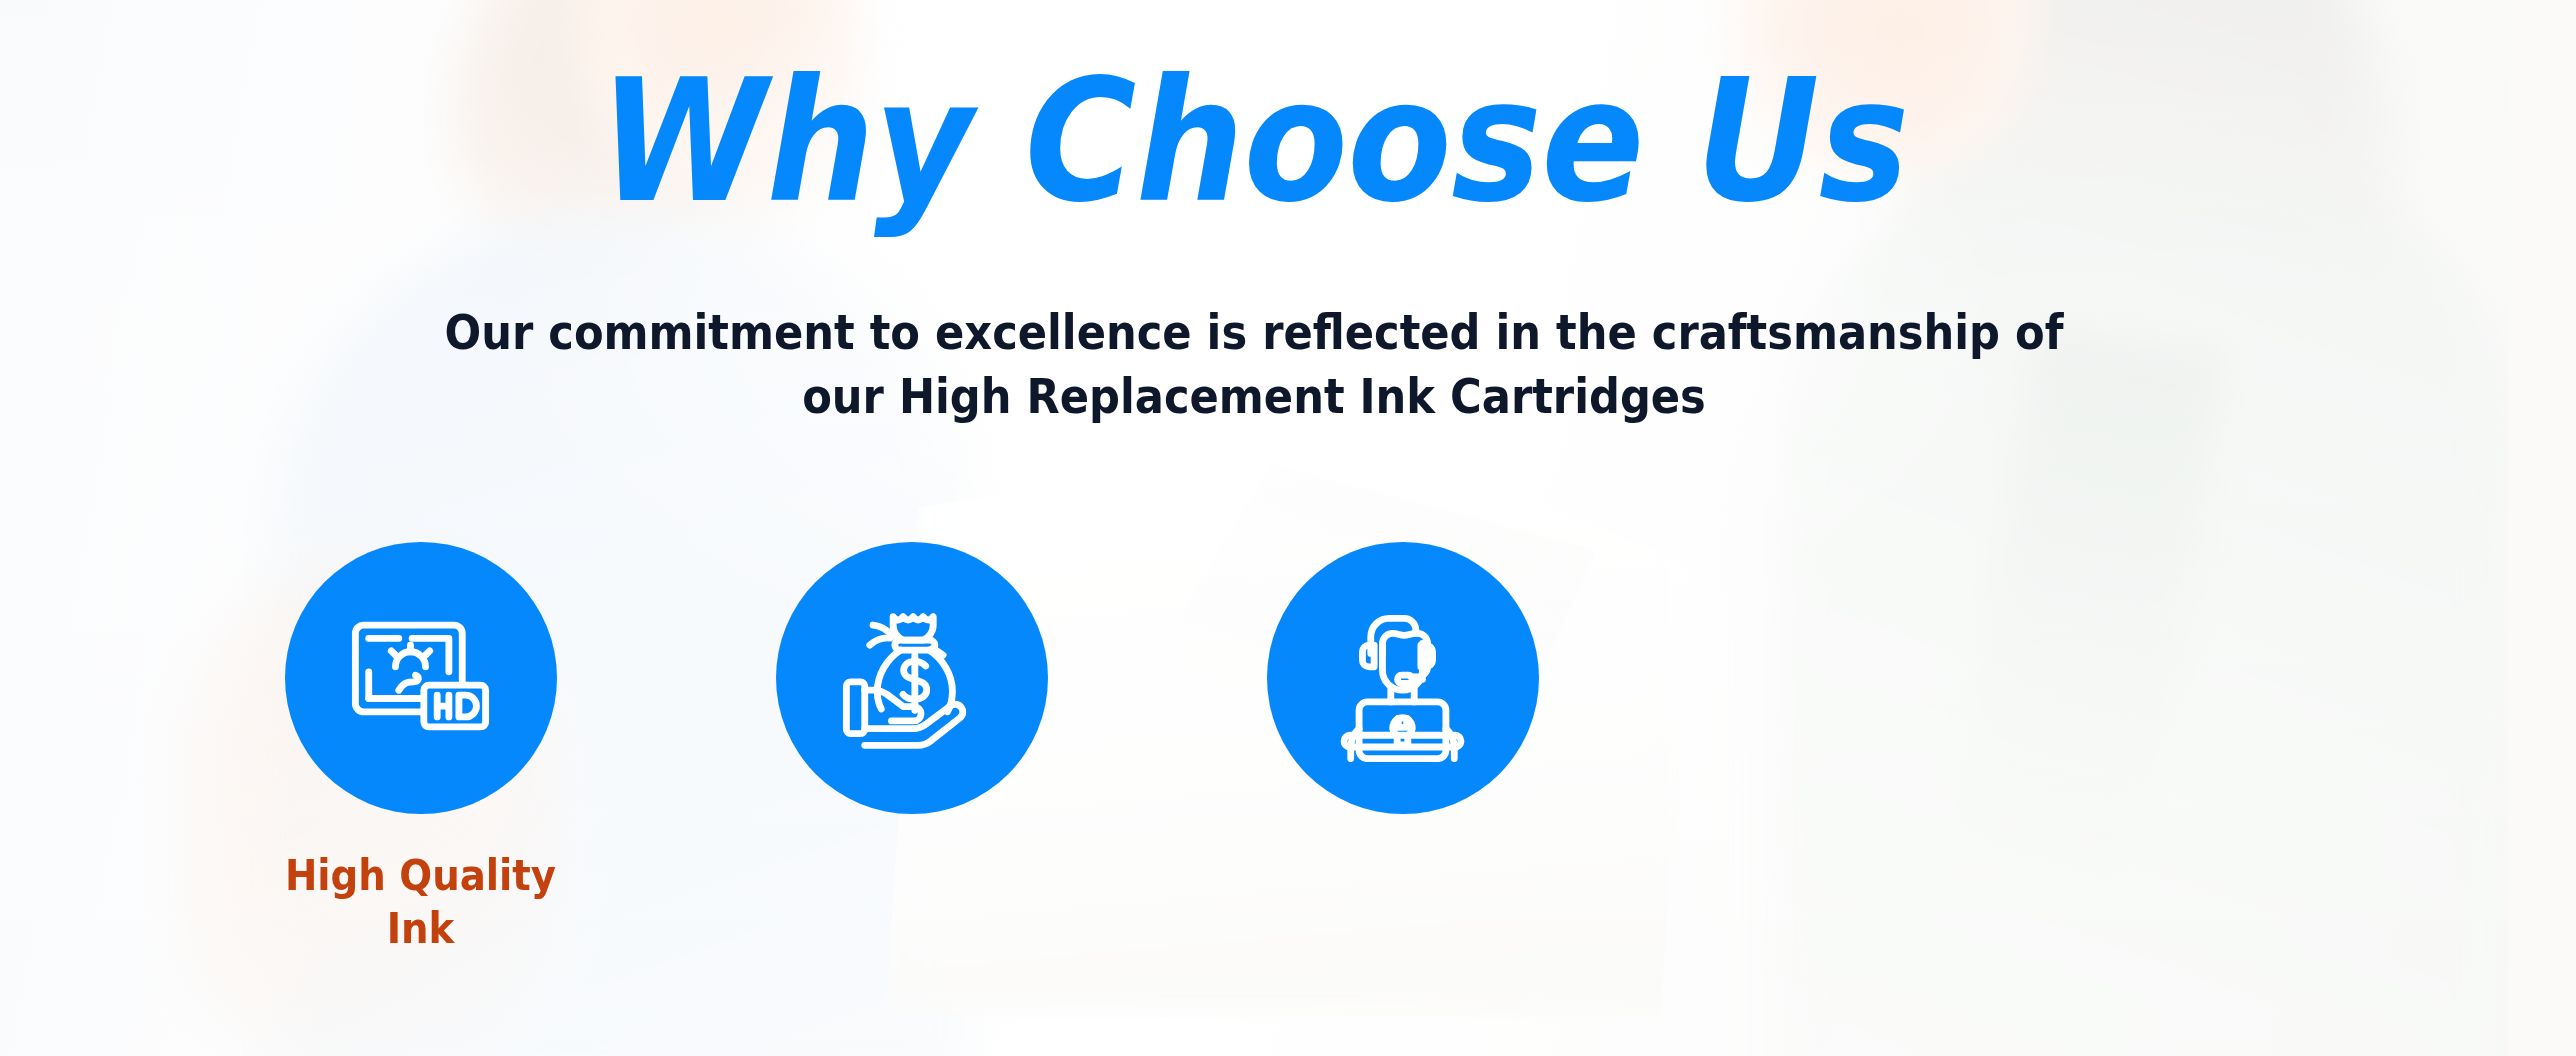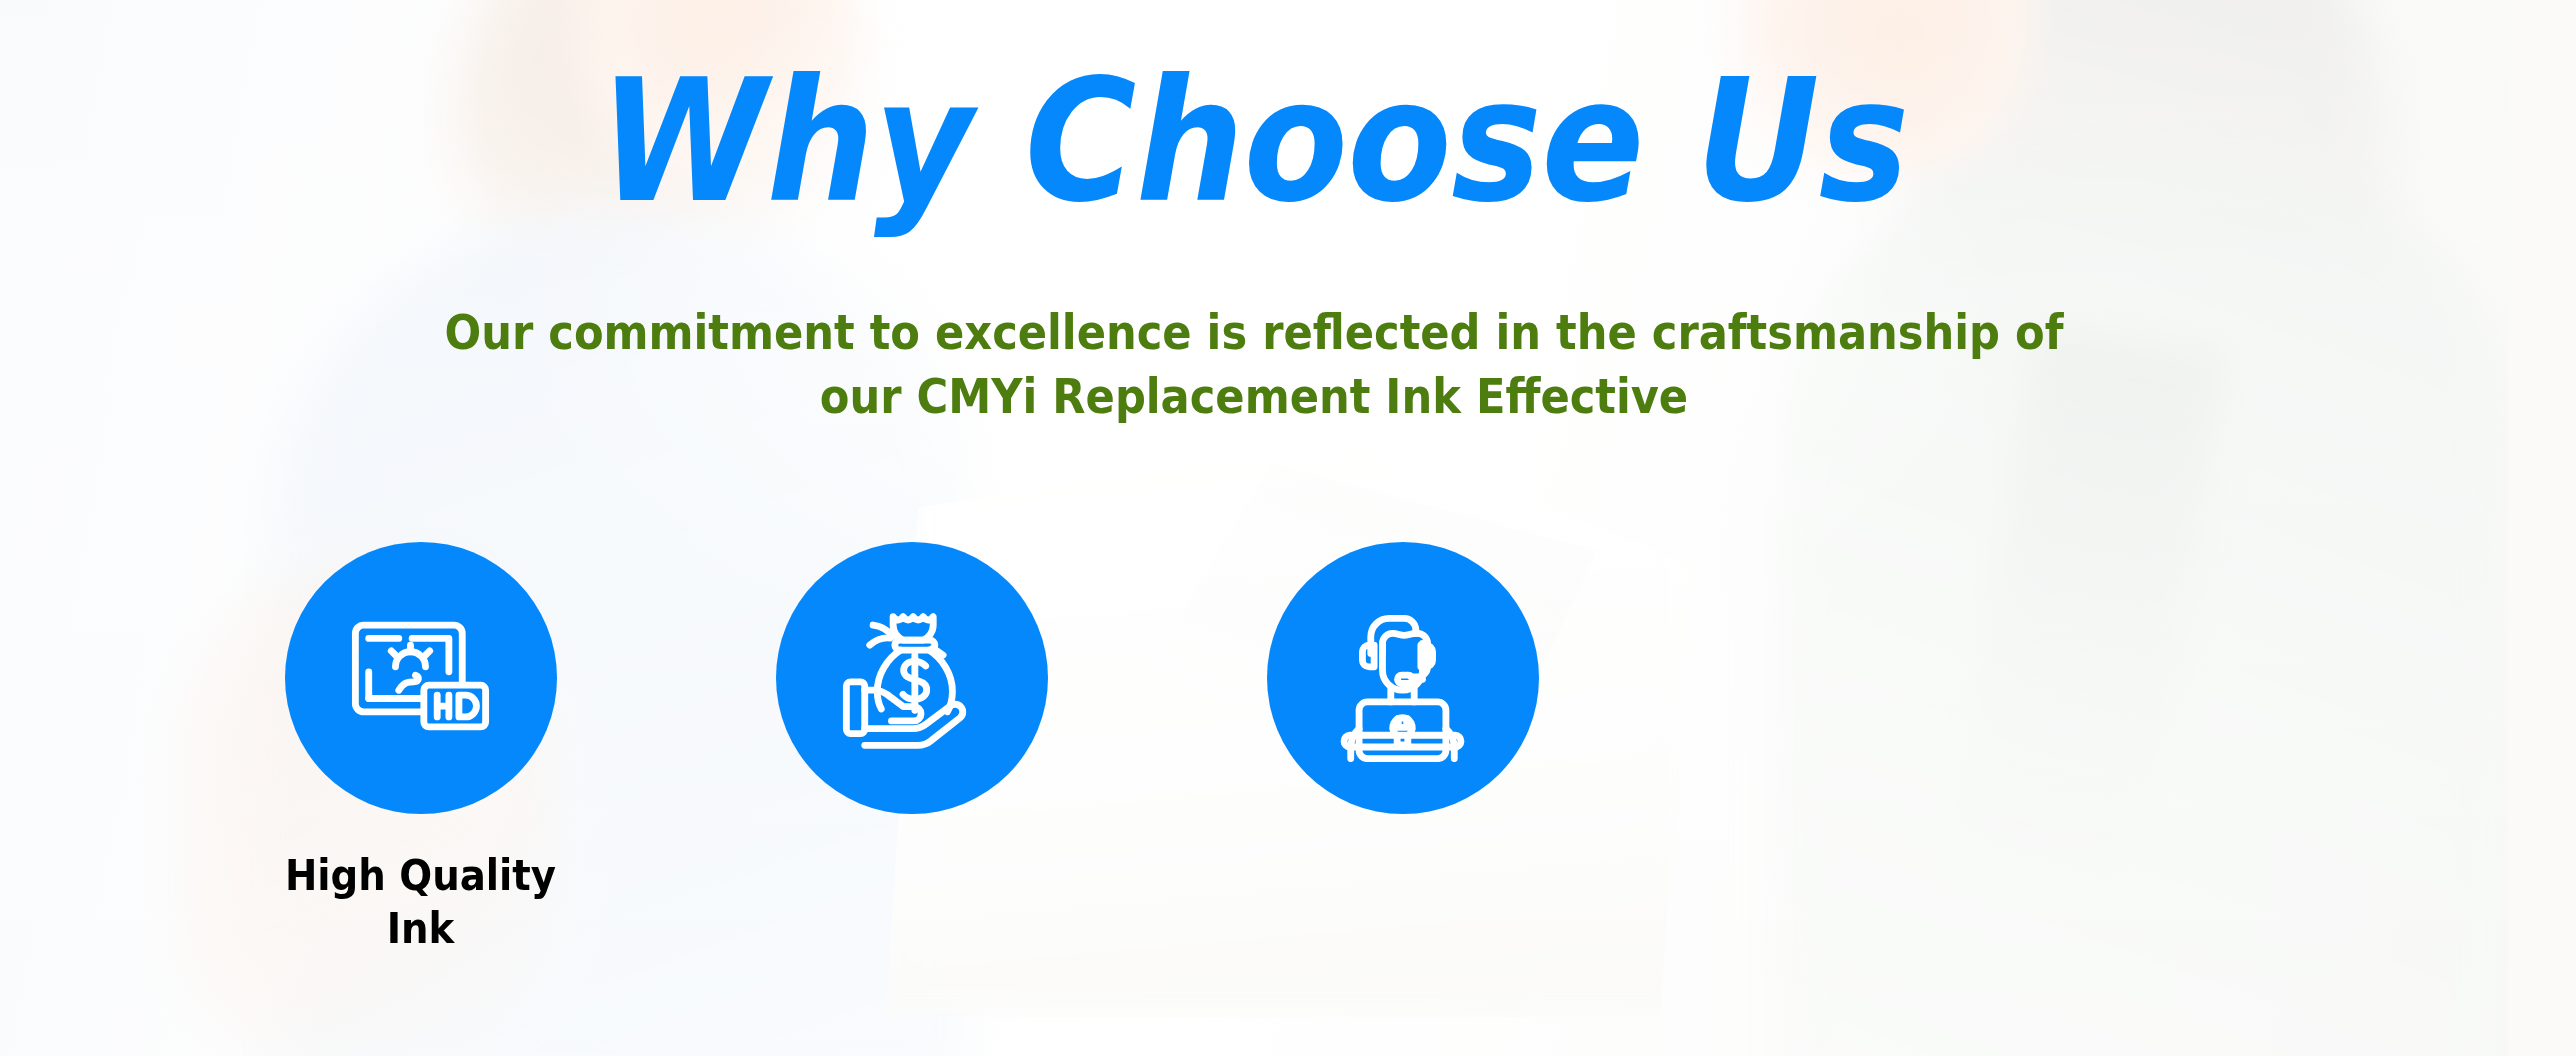--- a/index.html
+++ b/index.html
@@ -104,21 +104,21 @@
     white-space:nowrap;
   }
 
   .subtitle{
     position:absolute;left:50%;transform:translateX(-50%);
     top:301px;width:1867px;
     text-align:center;
     font-family:"DejaVu Sans Condensed","Liberation Sans Narrow","Liberation Sans",sans-serif;
     font-size:48px;line-height:1.33;
     font-weight:600;
-    color:#4d7c0f;
+    color:#0f172a;
   }
 
   .cards{
     position:absolute;left:0;right:0;top:542px;
     display:flex;
     justify-content:flex-start;
     padding-left:175px;
   }
   .card{
     width:491px;
@@ -131,21 +131,21 @@
     flex:0 0 auto;
   }
   .circle svg{width:167px;height:167px;display:block;}
 
   .card-label{
     margin-top:35px;
     text-align:center;
     font-family:"DejaVu Sans Condensed","Liberation Sans Narrow","Liberation Sans",sans-serif;
     font-size:43px;line-height:1.23;
     font-weight:600;
-    color:#000000;
+    color:#c2410c;
     white-space:pre-line;
   }
 </style>
 </head>
 <body>
 
 <div id="stage">
 
   <div class="bg">
     <div class="bg-base"></div>
@@ -162,21 +162,21 @@
     <div class="bg-wash"></div>
     <div class="bg-vig"></div>
   </div>
 
   <div class="content">
 
     <div class="title">Why Choose Us</div>
 
     <div class="subtitle">
       <div>Our commitment to excellence is reflected in the craftsmanship of</div>
-      <div>our CMYi Replacement Ink Effective</div>
+      <div>our High Replacement Ink Cartridges</div>
     </div>
 
     <div class="cards">
 
       <div class="card">
         <div class="circle">
           <svg viewBox="0 0 100 100" fill="none" stroke="#ffffff" stroke-width="4.1" stroke-linecap="round" stroke-linejoin="round">
             <rect x="11" y="18" width="64" height="52" rx="5"></rect>
             <path d="M19 26h18"></path>
             <path d="M45 26h22v20"></path>

